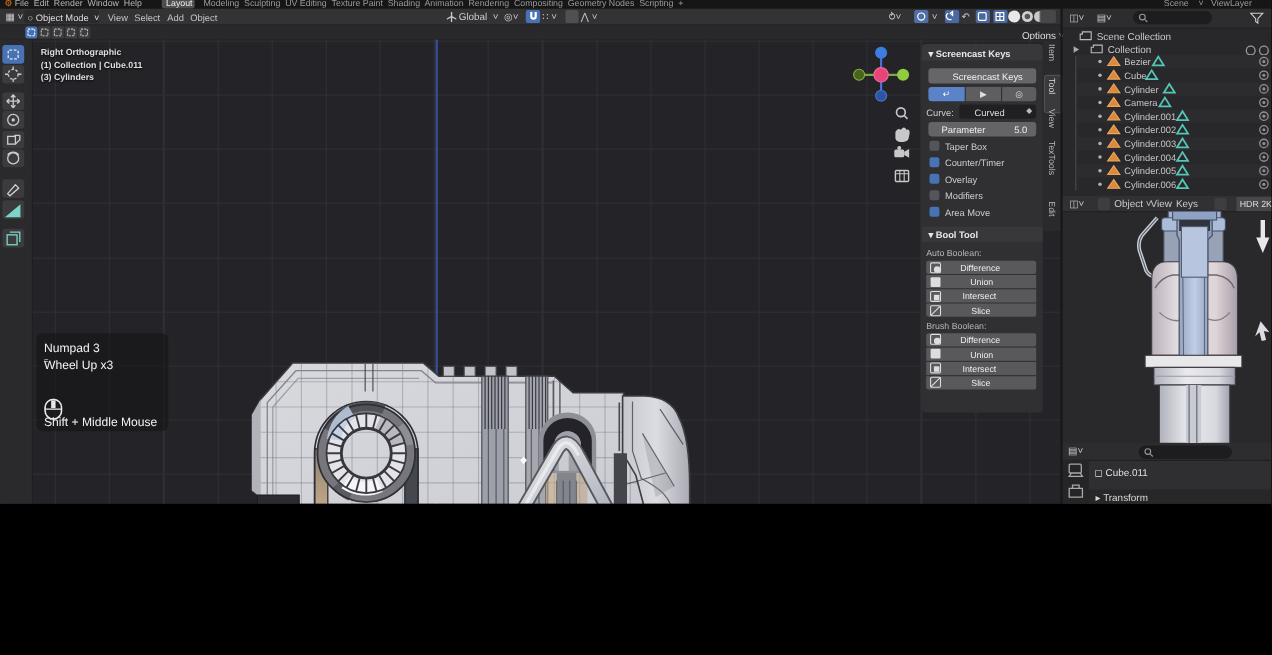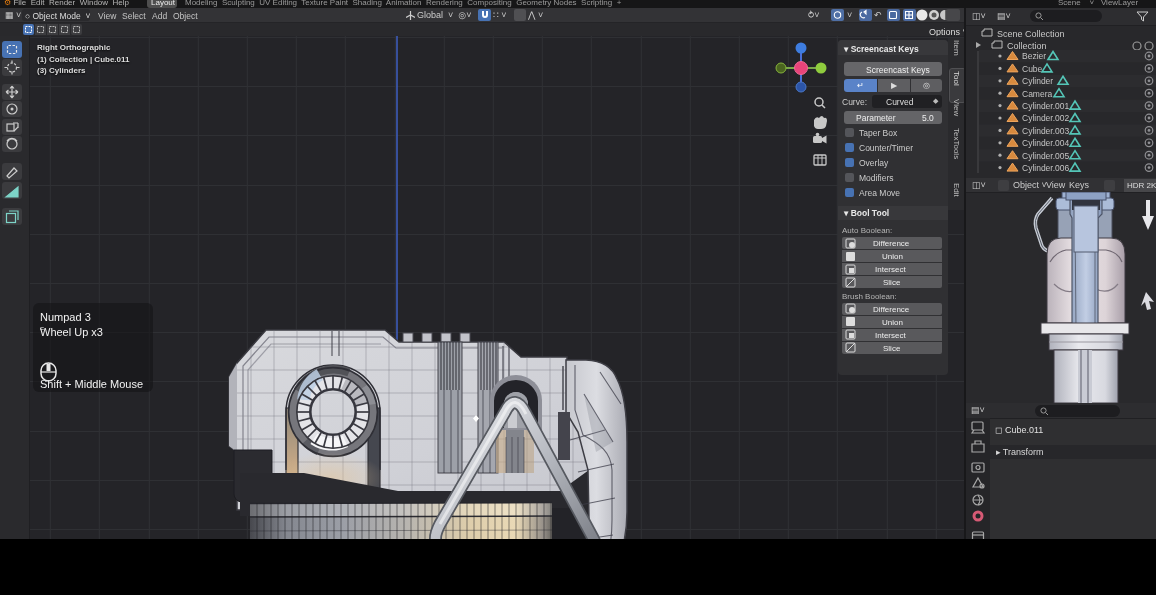--- a/index.html
+++ b/index.html
@@ -1,16 +1,16 @@
 <!DOCTYPE html>
 <html><head>
 <meta charset="utf-8">
 <style>
   html,body{margin:0;padding:0;background:#000;}
-  #root{position:relative;width:1156px;height:539px;overflow:hidden;
+  #root{position:relative;width:1156px;height:458px;overflow:hidden;
     font-family:"Liberation Sans",sans-serif;background:#242428;}
   .abs{position:absolute;}
   .txt{color:#c4c4c4;white-space:nowrap;}
 </style>
 </head>
 <body>
 <div id="root">
 
   <div class="abs" style="left:0;top:0;width:1156px;height:8px;background:#161617;overflow:hidden;">
     <div class="abs txt" style="left:4px;top:-2px;font-size:8px;color:#b5b5b5;">

